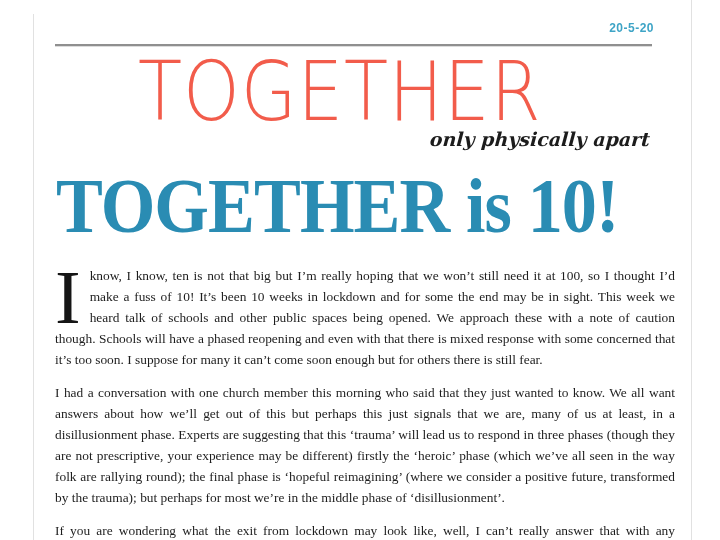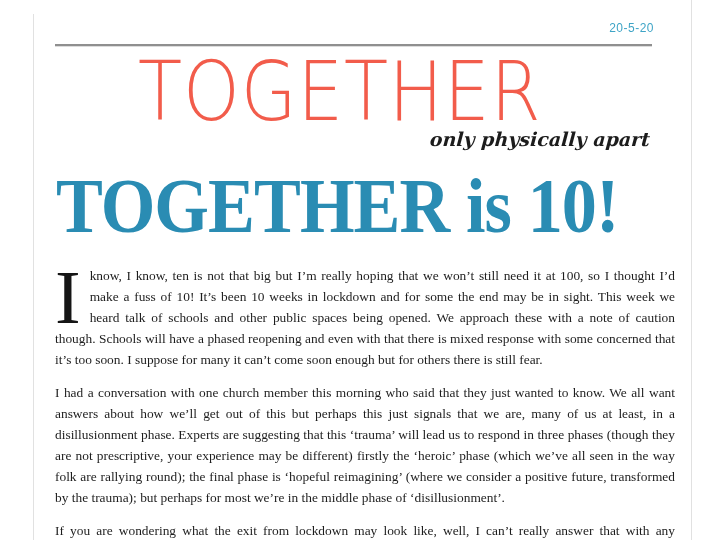--- a/index.html
+++ b/index.html
@@ -16,21 +16,21 @@
     width: 1px;
     background: #e1e1e1;
   }
   .edge-left  { left: 33px;  top: 14px; bottom: 0; }
   .edge-right { left: 691px; top: 0;    bottom: 0; }
   .issue-date {
     position: absolute;
     top: 21px;
     right: 66px;
     font-family: "Liberation Sans", sans-serif;
-    font-weight: 400;
+    font-weight: 700;
     font-size: 12px;
     letter-spacing: 0.5px;
     color: #3ea4c6;
   }
   .top-rule {
     position: absolute;
     left: 55px;
     top: 44px;
     width: 597px;
     height: 2px;

